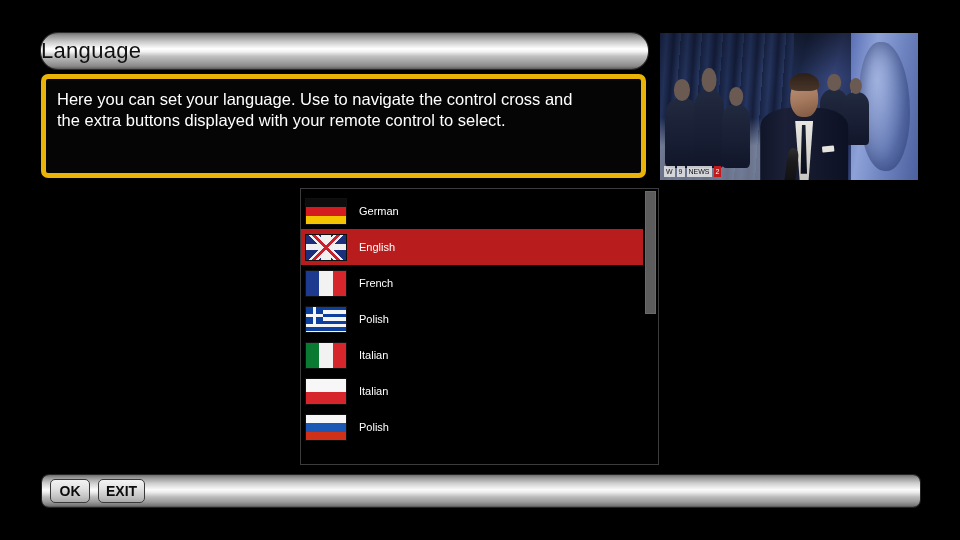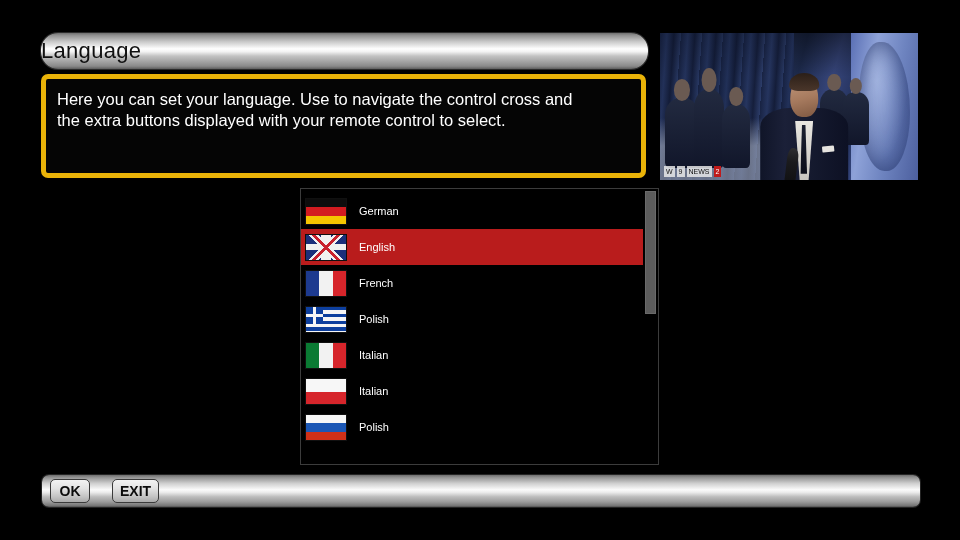--- a/index.html
+++ b/index.html
@@ -321,21 +321,21 @@
         #fbfbfb 46%,
         #ededed 54%,
         #bdbdbd 68%,
         #9b9b9b 84%,
         #757575 96%,
         #4f4f4f 100%);
     box-shadow: 0 0 0 1px #232323;
     display: flex;
     align-items: center;
     padding-left: 8px;
-    gap: 22px;
+    gap: 8px;
     box-sizing: border-box;
   }
   .softkey {
     min-width: 40px;
     height: 24px;
     border: 1px solid #3a3a3a;
     border-radius: 5px;
     background: linear-gradient(to bottom, #f3f3f3 0%, #e2e2e2 40%, #c4c4c4 75%, #ababab 100%);
     color: #0c0c0c;
     font-size: 14px;

